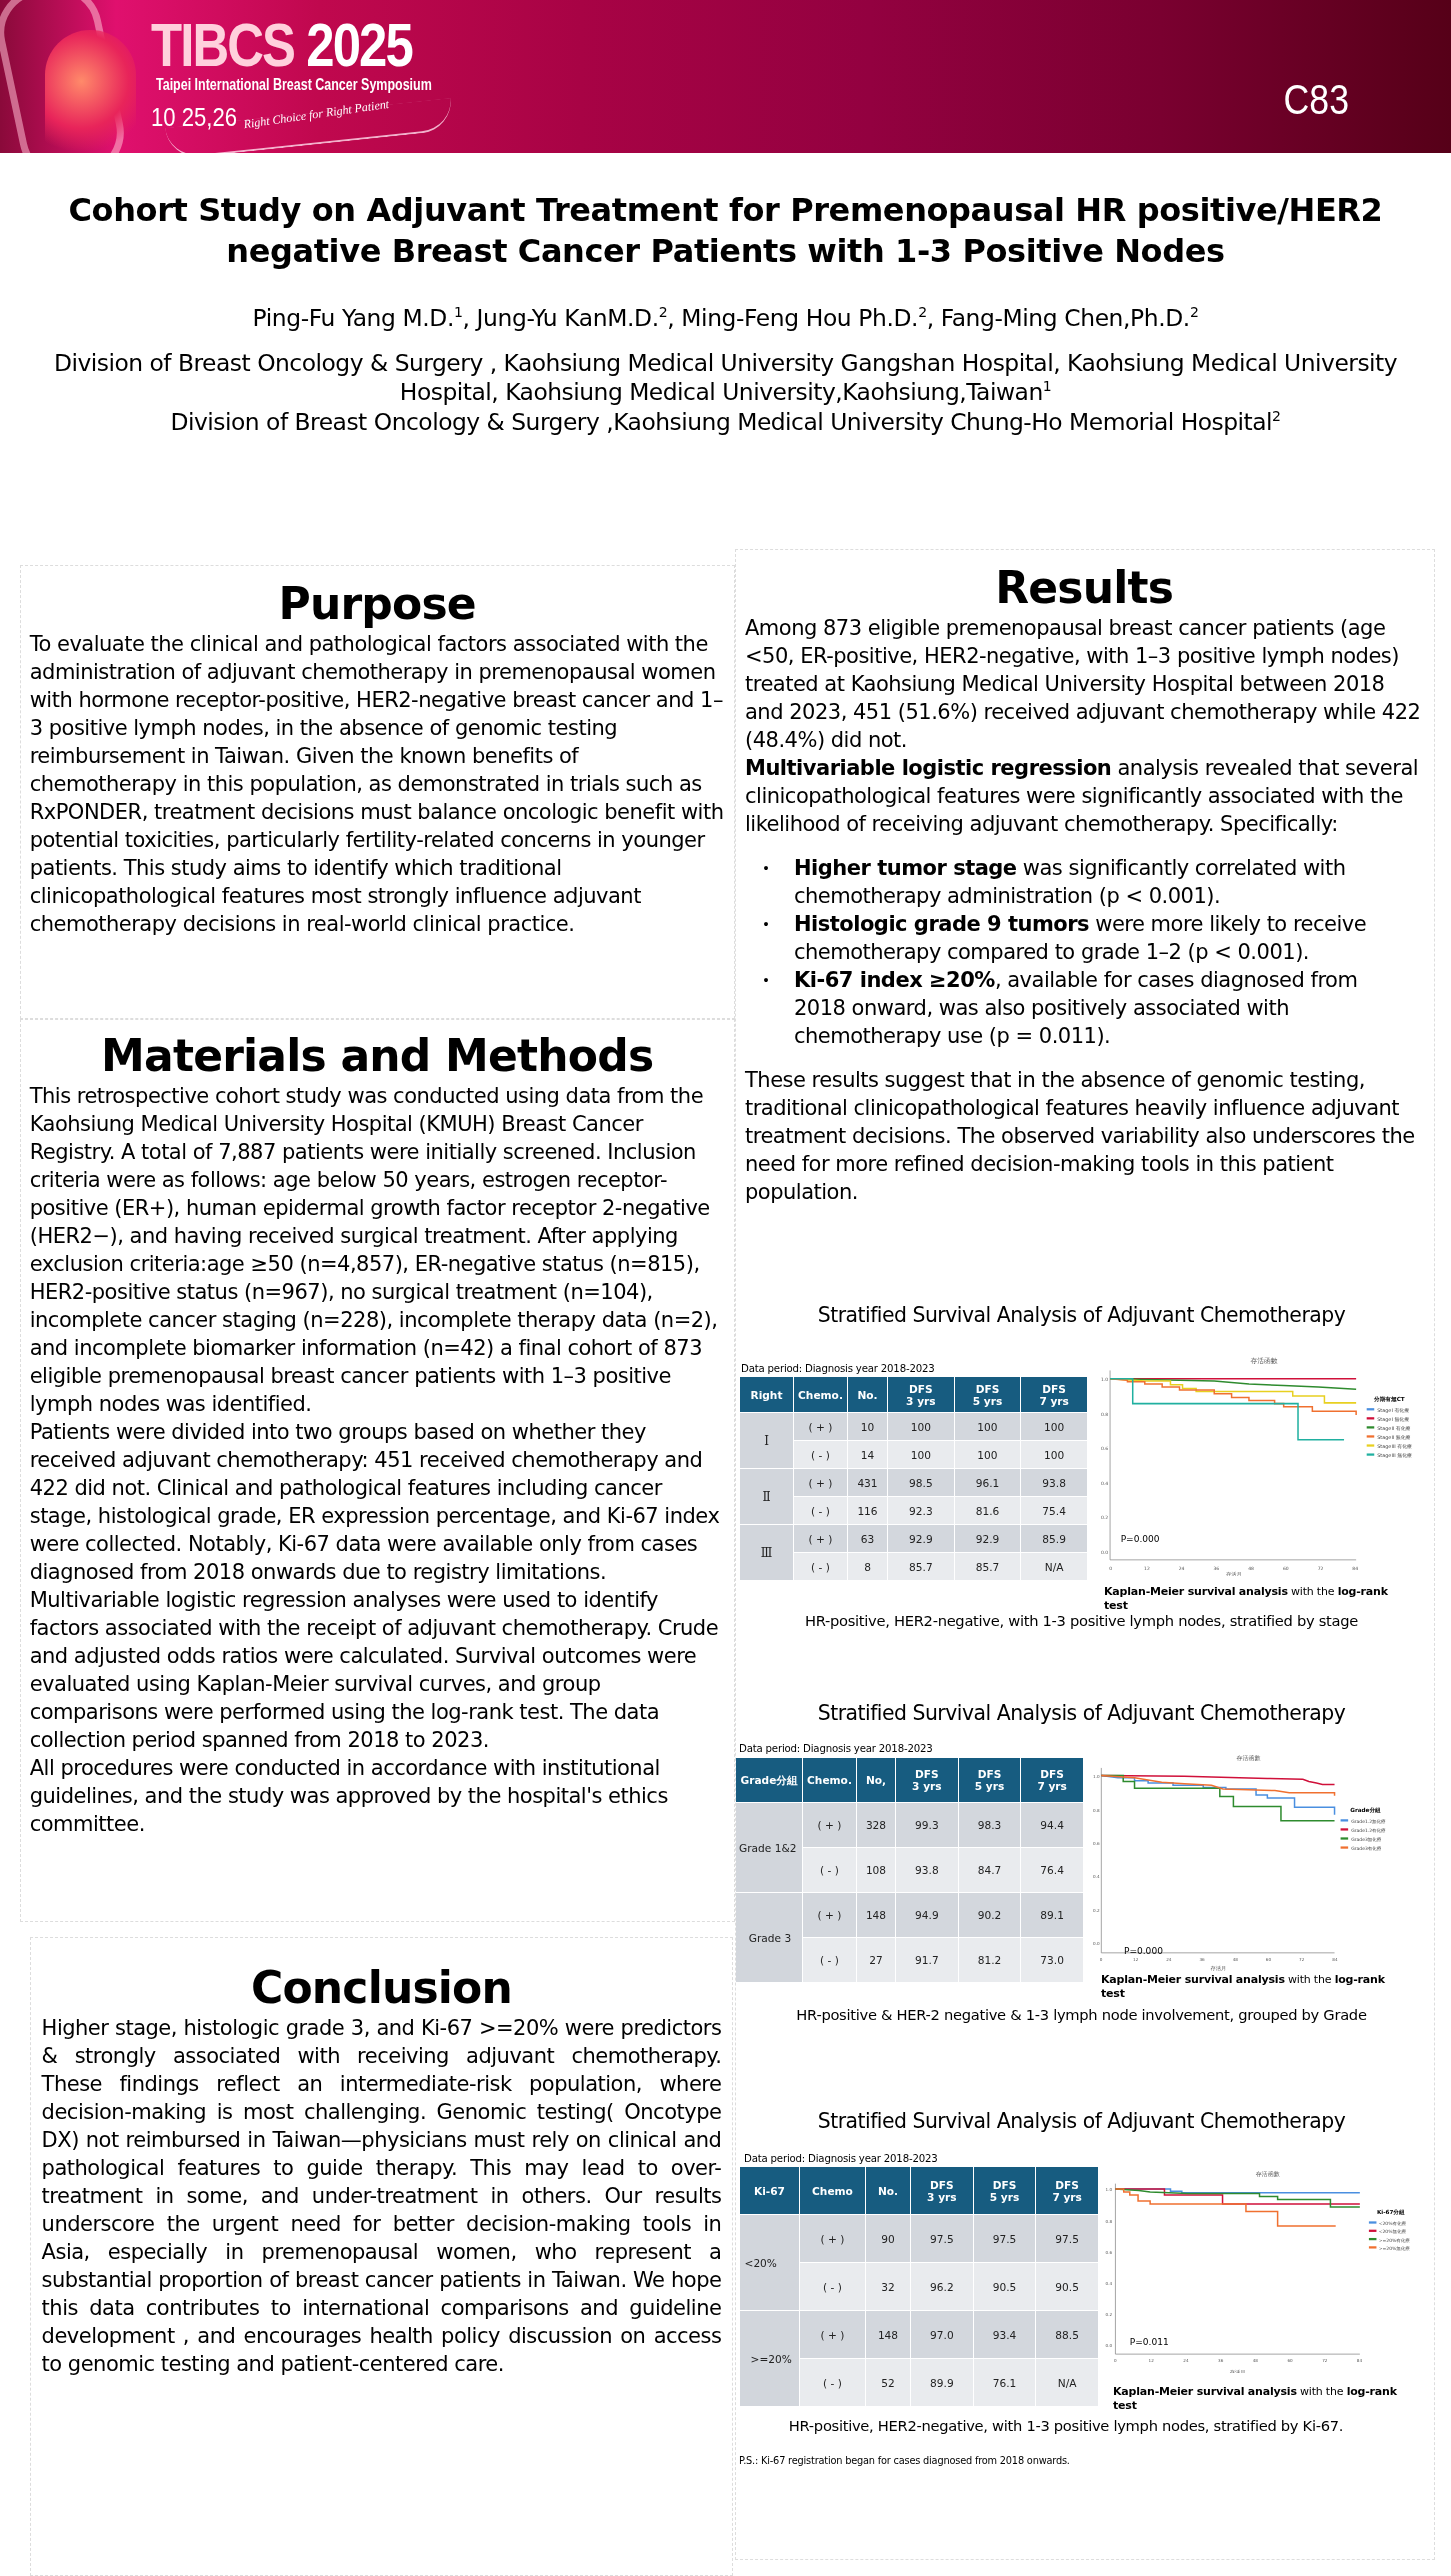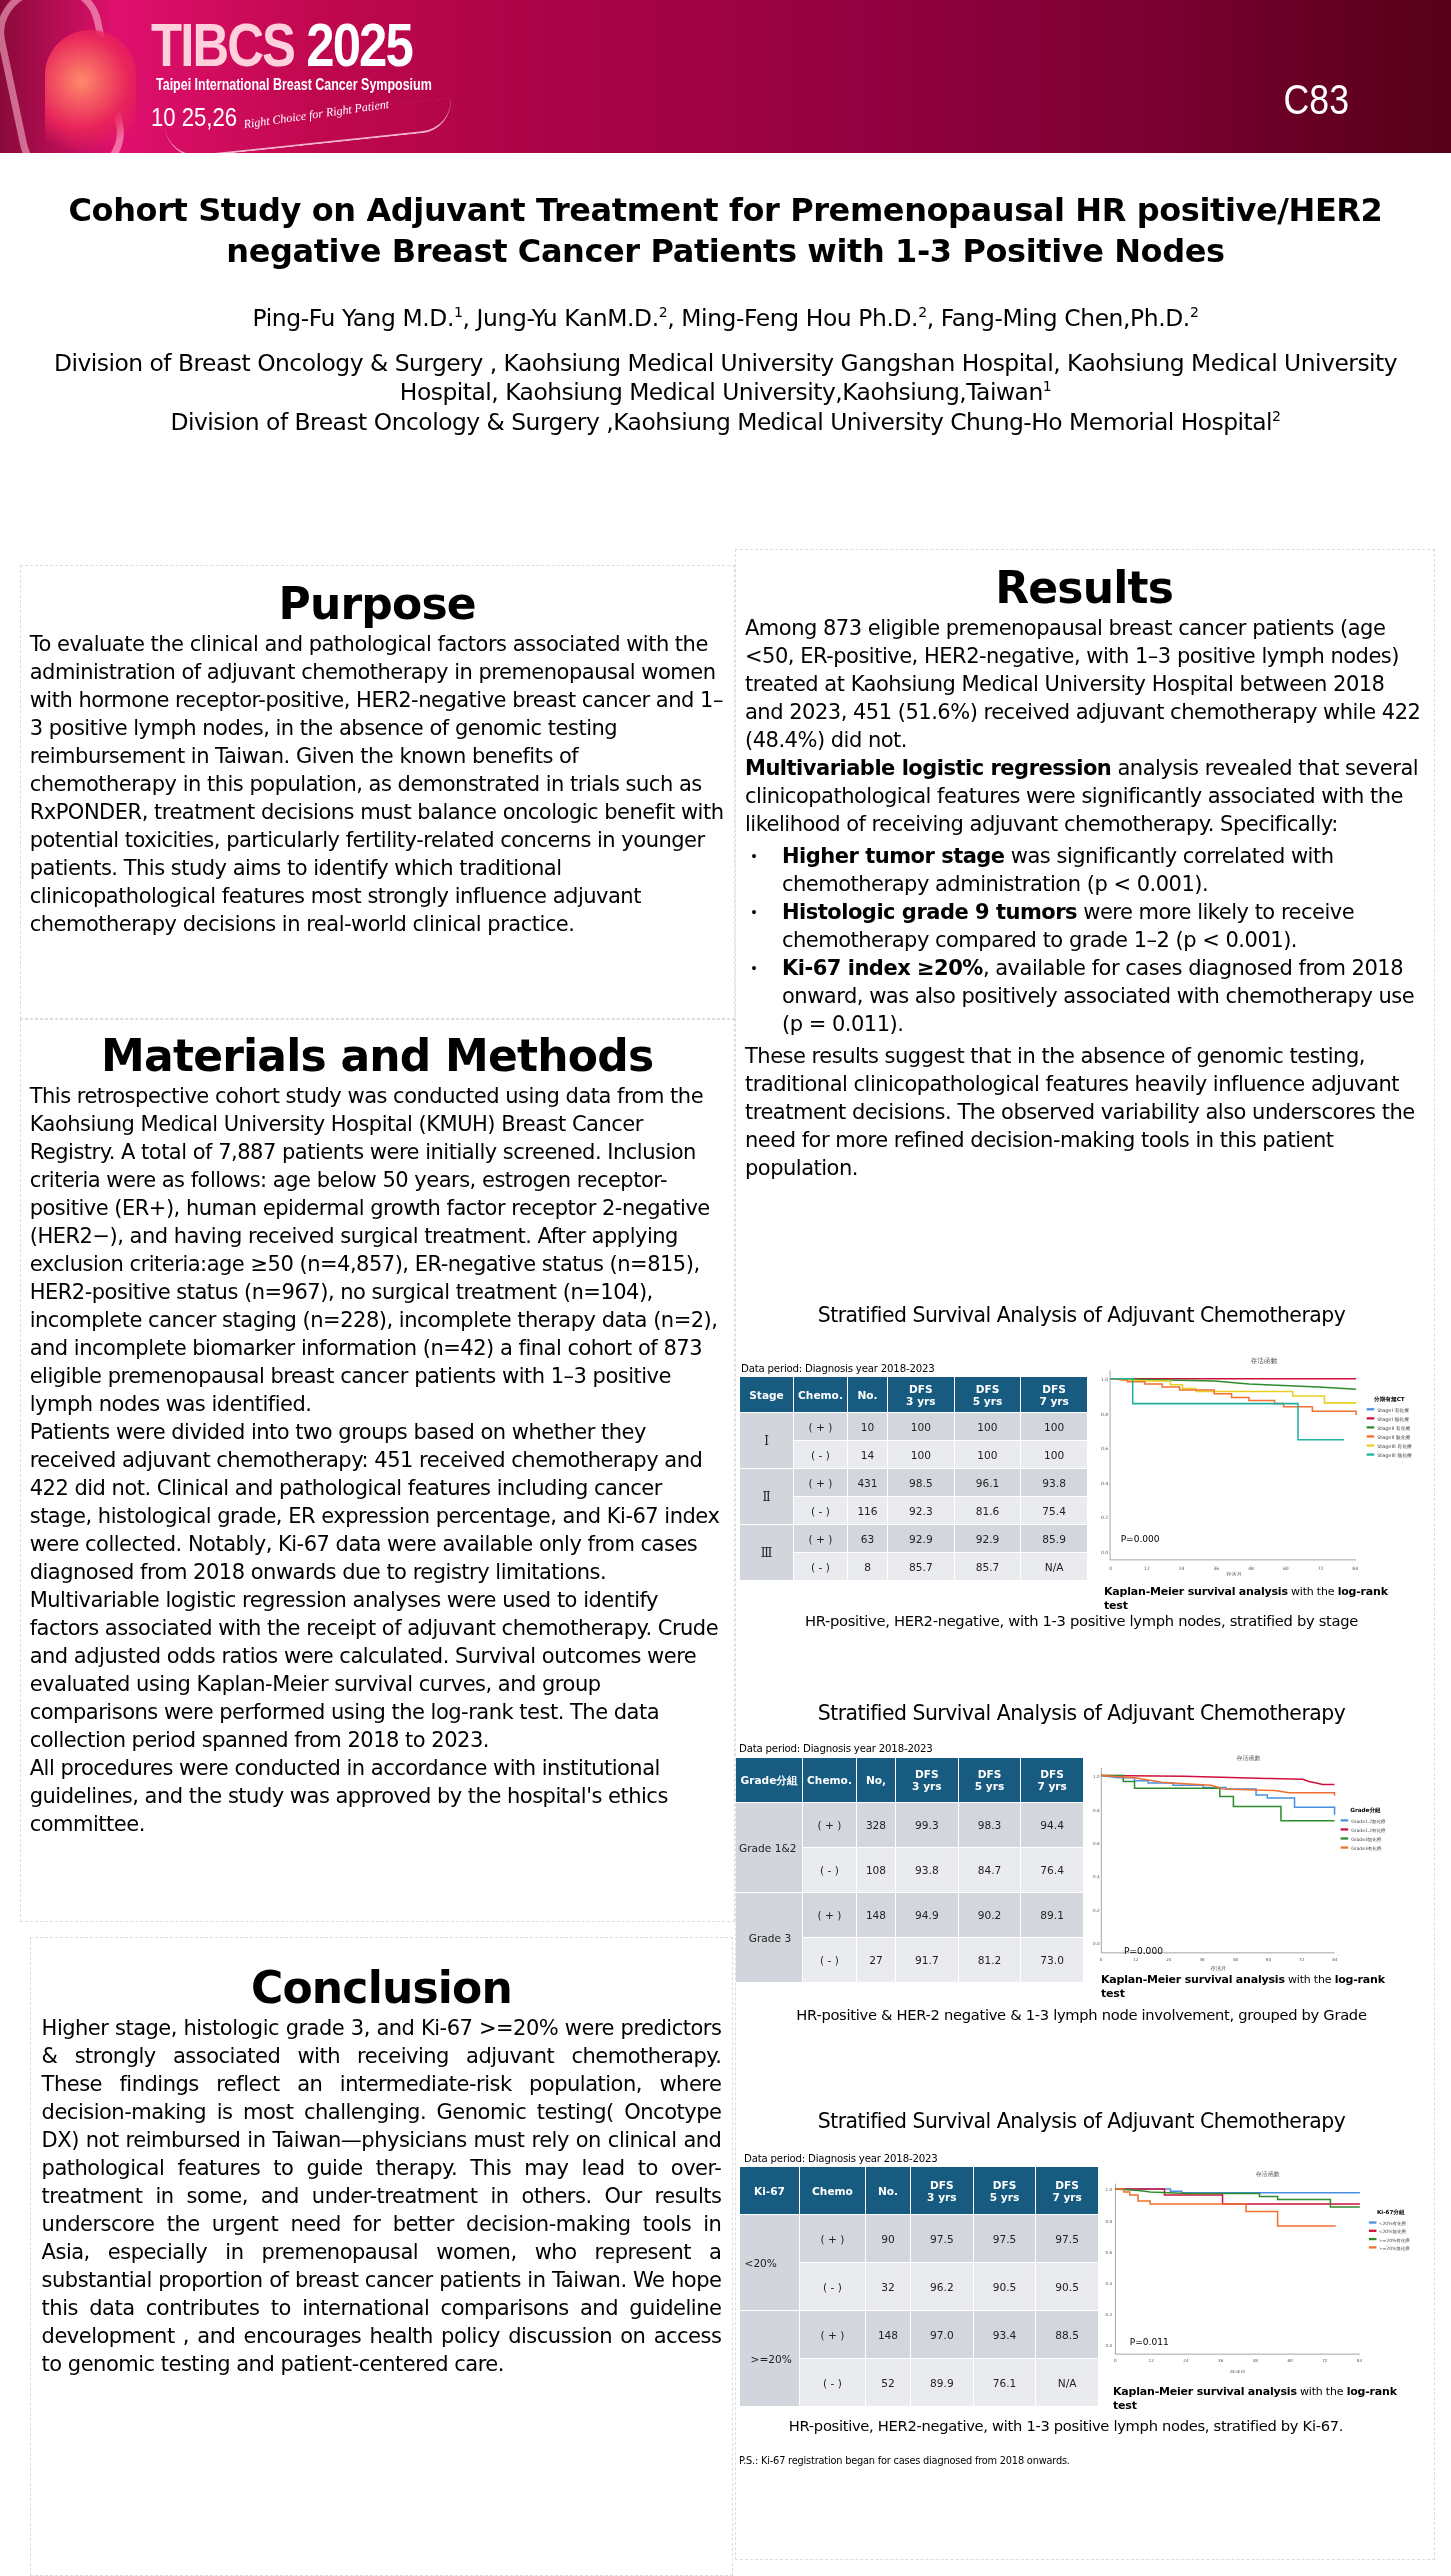--- a/index.html
+++ b/index.html
@@ -27,21 +27,21 @@
     font-size: 32px; line-height: 41px; letter-spacing: -0.4px; }
   .authors { position: absolute; left: 0; width: 1451px; top: 304px; text-align: center; font-family: "DejaVu Sans", sans-serif; font-size: 23.4px; letter-spacing: -0.4px; }
   .affil { position: absolute; left: 45px; width: 1361px; top: 352px; text-align: center; font-family: "DejaVu Sans", sans-serif; font-size: 23.4px; line-height: 23.4px; letter-spacing: -0.5px; }
   sup { font-size: 0.6em; }
 
   
   .box { position: absolute; border: 0.8px dashed #dddddd; box-sizing: border-box; }
   .sec-title { text-align: center; font-family: "DejaVu Sans", sans-serif; font-weight: bold; font-size: 44px; letter-spacing: -0.8px; margin: 0; line-height: 53px; }
   .body-text { font-family: "DejaVu Sans", sans-serif; font-size: 21px; line-height: 28px; letter-spacing: -0.5px; margin: 0; }
   .justify { text-align: justify; }
-  ul.bullets { margin: 4px; padding-left: 33px; list-style: none; }
+  ul.bullets { margin: 16px; padding-left: 33px; list-style: none; }
   ul.bullets li { position: relative; font-family: "DejaVu Sans", sans-serif; font-size: 21px; line-height: 28px; letter-spacing: -0.5px; }
   ul.bullets li::before { content: "\2022"; position: absolute; left: -32px; font-size: 13.6px; }
 
   
   .fig-title { position: absolute; left: 726px; width: 711px; text-align: center; font-family: "DejaVu Sans", sans-serif; font-size: 20.4px; letter-spacing: -0.5px; }
   .fig-caption { position: absolute; text-align: center; font-family: "DejaVu Sans", sans-serif; font-size: 14.7px; letter-spacing: -0.3px; }
   .period { position: absolute; font-family: "DejaVu Sans", sans-serif; font-size: 10.2px; letter-spacing: -0.2px; }
   table.dfs { position: absolute; border-collapse: separate; border-spacing: 1.5px; font-family: "DejaVu Sans", sans-serif; font-size: 10.6px; }
   table.dfs th { background: #175c80; color: #fff; font-weight: bold; text-align: center; font-size: 10.6px; line-height: 12px; padding: 0 1.5px; }
   table.dfs td { text-align: center; color: #222; font-size: 10.6px; }
@@ -105,21 +105,21 @@
     <li><b>Ki-67 index ≥20%</b><span>, available for cases diagnosed from 2018 onward, was also positively associated with chemotherapy use (p = 0.011).</span></li>
   </ul>
   <p class="body-text">These results suggest that in the absence of genomic testing, traditional clinicopathological features heavily influence adjuvant treatment decisions. The observed variability also underscores the need for more refined decision-making tools in this patient population.</p>
 </div>
 
 <div class="fig-title" style="top:1303px;">Stratified Survival Analysis of Adjuvant Chemotherapy</div>
 <div class="period" style="left:741px; top:1363px;">Data period: Diagnosis year 2018-2023</div>
 <table class="dfs" style="left:739px; top:1376px; width:349px;">
   <thead>
       <tr style="height:35px;">
-    <th style="width:50px">Stage</th>
+    <th style="width:50px">Right</th>
     <th style="width:50px">Chemo.</th>
     <th style="width:36px">No.</th>
     <th style="white-space:pre-line">DFS
 3 yrs</th>
     <th style="white-space:pre-line">DFS
 5 yrs</th>
     <th style="white-space:pre-line">DFS
 7 yrs</th>
   </tr>
     </thead>

